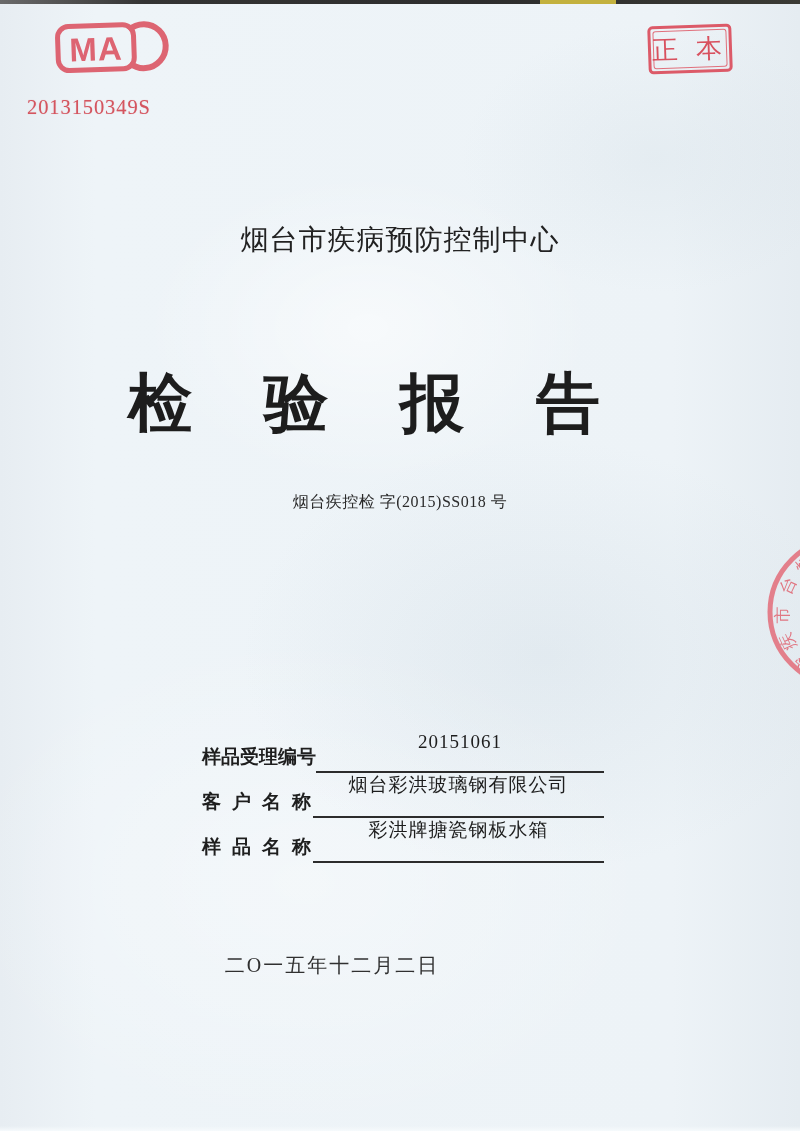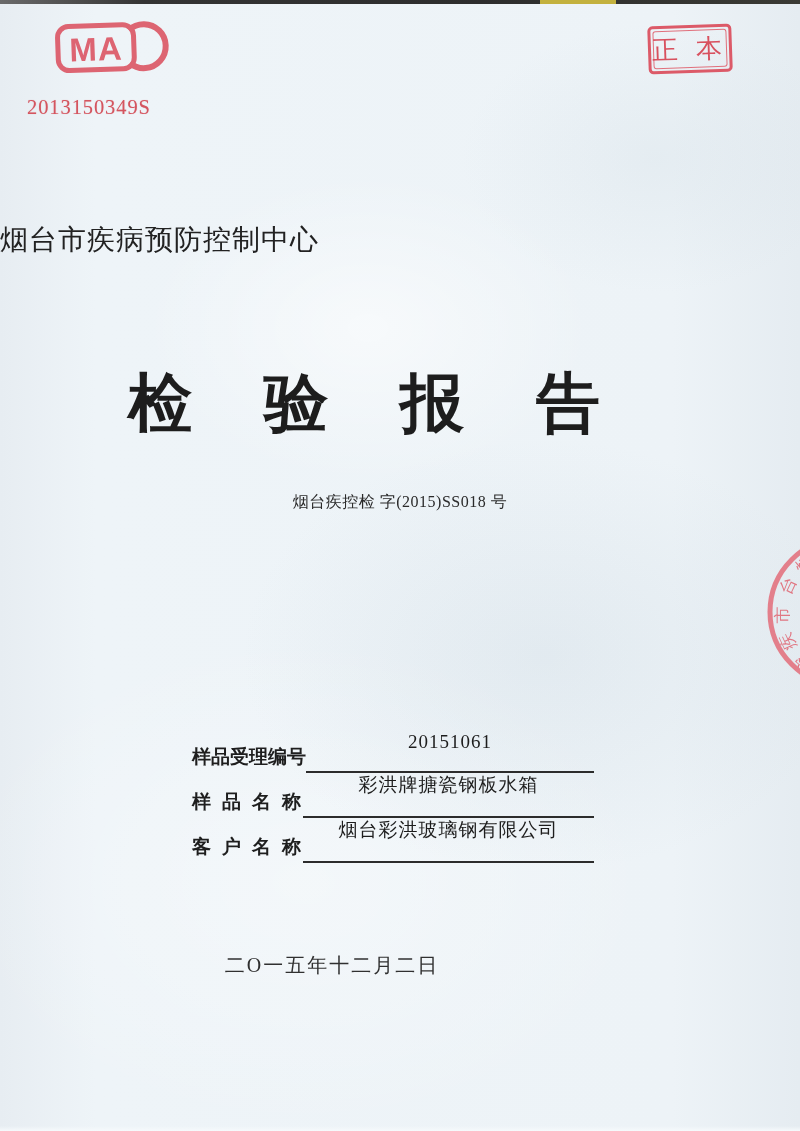--- a/index.html
+++ b/index.html
@@ -42,36 +42,36 @@
   .copy-stamp-inner{
     position:absolute;left:2px;top:2px;right:2px;bottom:2px;
     border:1px solid #e0707c;border-radius:3px;
     display:flex;align-items:center;justify-content:center;
   }
   .copy-stamp-label{font-size:26px;letter-spacing:18px;text-indent:12px;white-space:nowrap;}
 
   
   .org-title{
     position:absolute;left:0;top:221px;width:800px;
-    font-size:28px;color:#222;
+    text-align:center;font-size:28px;color:#222;
     letter-spacing:1px;font-weight:500;
   }
   .main-title{
     position:absolute;left:0;top:360px;width:800px;
     text-align:center;font-size:64px;font-weight:bold;color:#1d1d1d;
     letter-spacing:72px;box-sizing:border-box;
     white-space:nowrap;
   }
   .report-no{
     position:absolute;left:0;top:492px;width:800px;
     text-align:center;font-size:16px;color:#2a2a2a;letter-spacing:.5px;
   }
 
   
-  .fields{position:absolute;left:192px;top:741px;width:402px;}
+  .fields{position:absolute;left:202px;top:741px;width:402px;}
   .field-row{display:flex;align-items:flex-end;height:32px;margin-bottom:13px;}
   .field-label{
     font-size:19px;font-weight:bold;color:#1e1e1e;
     white-space:nowrap;padding-bottom:3px;flex:0 0 auto;
   }
   .field-label.spaced{letter-spacing:11px;margin-right:-9px;}
   .field-value{
     flex:1 1 auto;border-bottom:2px solid #2c2c2c;
     text-align:center;font-size:19px;color:#1d1d1d;
     padding-bottom:18px;letter-spacing:1px;white-space:nowrap;
@@ -119,26 +119,26 @@
   <div class="main-title">检验报告</div>
 
   <div class="report-no">烟台疾控检 字(2015)SS018 号</div>
 
   <div class="fields">
     <div class="field-row">
       <span class="field-label">样品受理编号</span>
       <span class="field-value">20151061</span>
     </div>
     <div class="field-row">
+      <span class="field-label spaced">客户名称</span>
+      <span class="field-value">烟台彩洪玻璃钢有限公司</span>
+    </div>
+    <div class="field-row">
       <span class="field-label spaced">样品名称</span>
       <span class="field-value">彩洪牌搪瓷钢板水箱</span>
-    </div>
-    <div class="field-row">
-      <span class="field-label spaced">客户名称</span>
-      <span class="field-value">烟台彩洪玻璃钢有限公司</span>
     </div>
   </div>
 
   <div class="report-date">二O一五年十二月二日</div>
 
   <div class="partial-seal">
     <svg width="190" height="190" viewBox="0 0 190 190">
       <circle cx="92" cy="92" r="74" fill="none" stroke="#e2737f" stroke-width="5" opacity="0.9"></circle>
       <g fill="#e06b78" font-size="17" text-anchor="middle" opacity="0.9" font-family="Liberation Serif, serif">
         <text transform="translate(56,49) rotate(-40)">烟</text>

